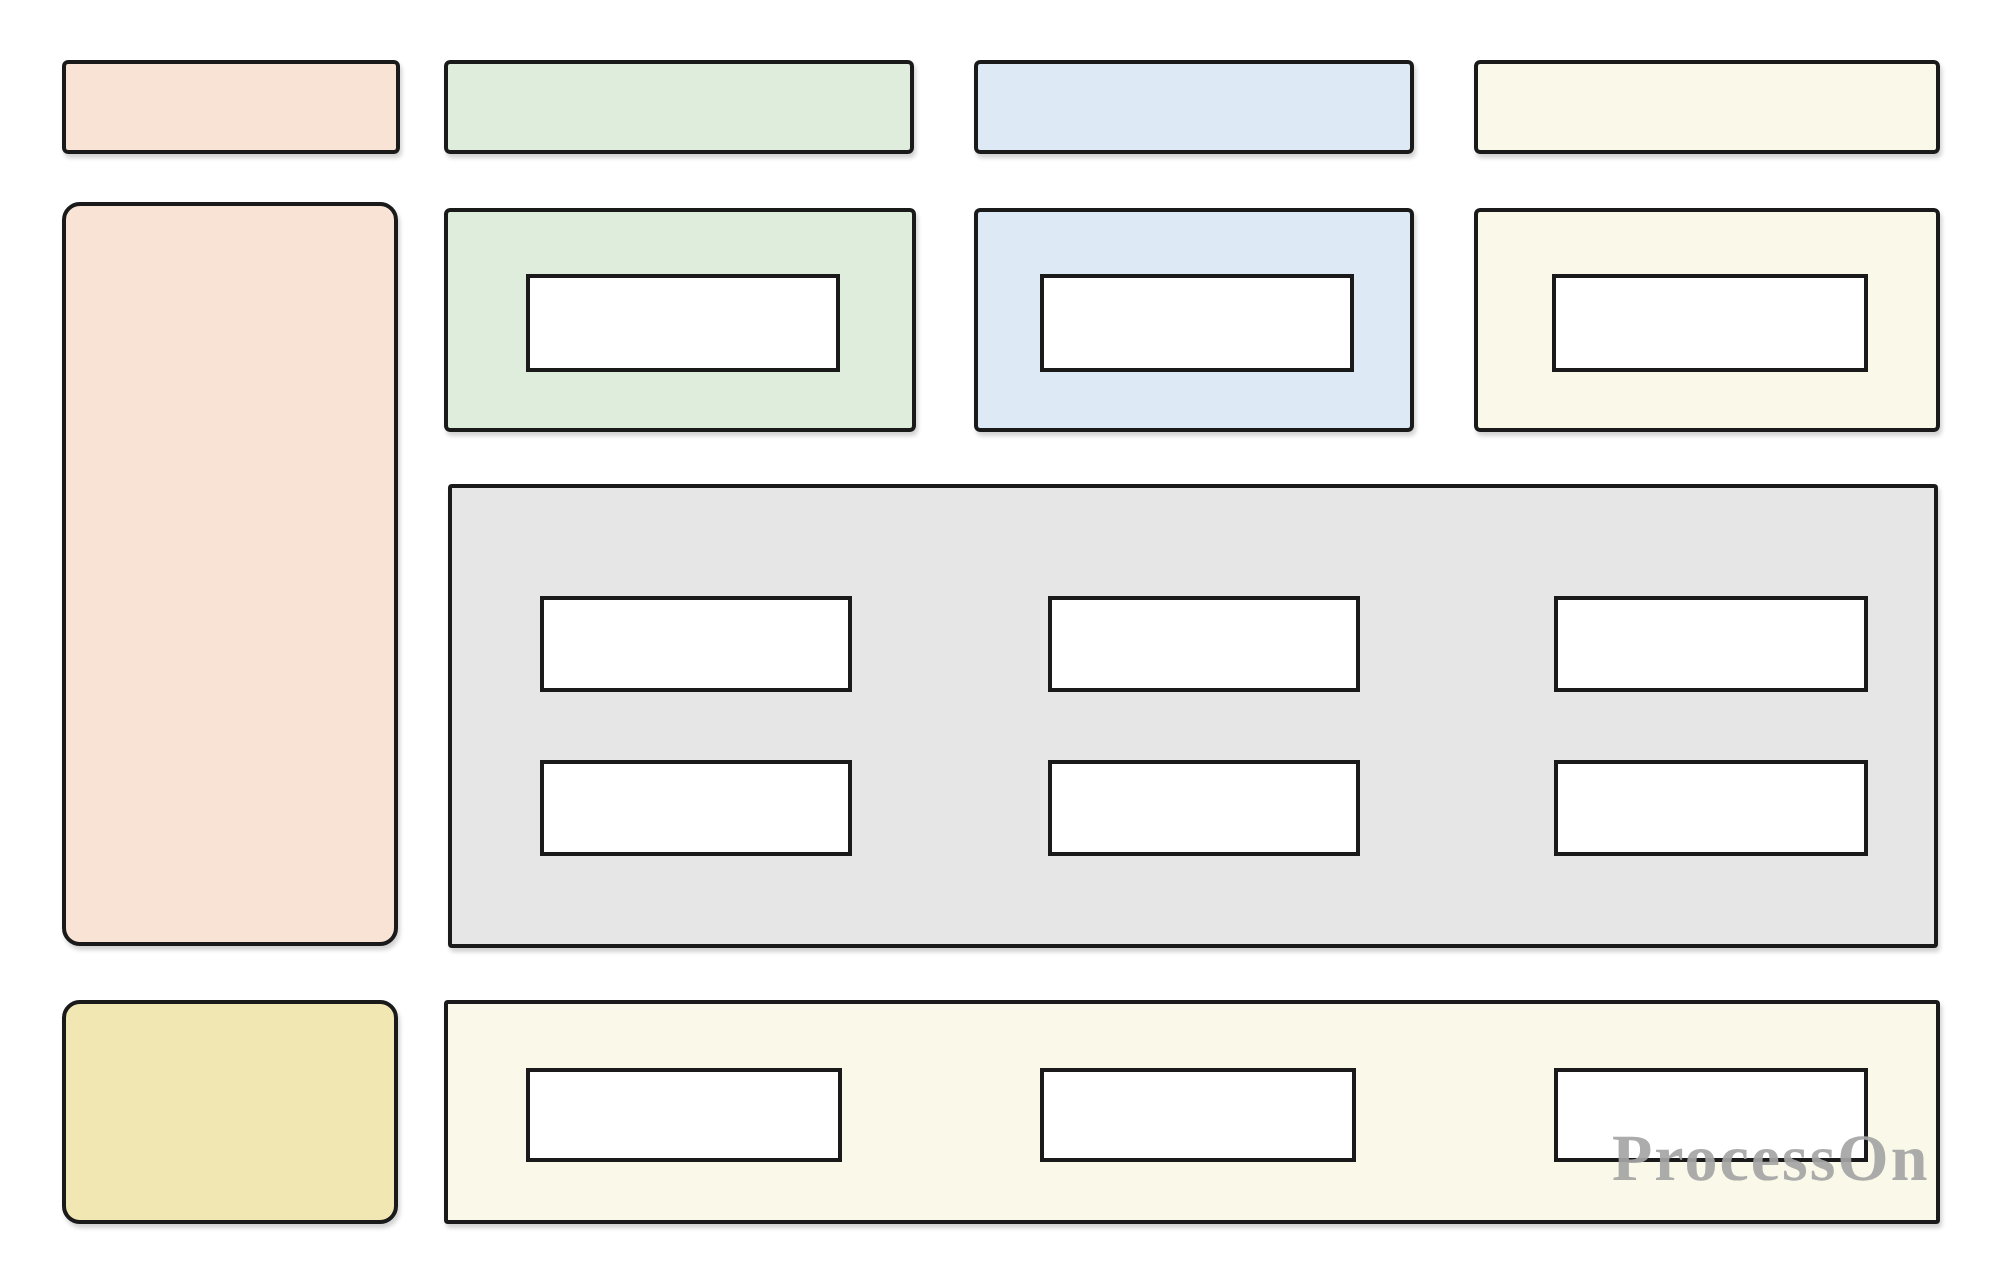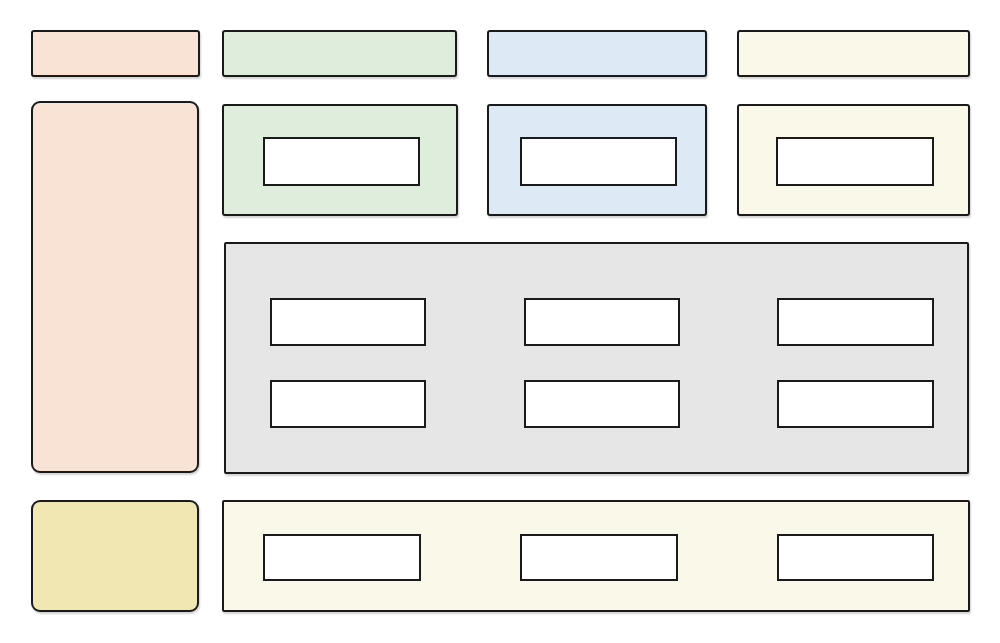--- a/index.html
+++ b/index.html
@@ -67,13 +67,14 @@
       <div class="slot" style="left: 31px; top: 31px; width: 157px; height: 49px; background: rgb(255, 255, 255); border-color: rgb(26, 26, 26);"></div>
     </div>
     <div class="shape" style="left: 222px; top: 104px; width: 236px; height: 112px; background: rgb(223, 238, 220); border-color: rgb(26, 26, 26); border-radius: 3px;">
       <div class="slot" style="left: 39px; top: 31px; width: 157px; height: 49px; background: rgb(255, 255, 255); border-color: rgb(26, 26, 26);"></div>
     </div>
     <div class="shape" style="left: 31px; top: 101px; width: 168px; height: 372px; background: rgb(248, 227, 213); border-color: rgb(26, 26, 26); border-radius: 9px;"></div>
     <div class="shape" style="left: 737px; top: 30px; width: 233px; height: 47px; background: rgb(249, 248, 233); border-color: rgb(26, 26, 26); border-radius: 3px;"></div>
     <div class="shape" style="left: 487px; top: 30px; width: 220px; height: 47px; background: rgb(221, 233, 244); border-color: rgb(26, 26, 26); border-radius: 3px;"></div>
     <div class="shape" style="left: 222px; top: 30px; width: 235px; height: 47px; background: rgb(223, 238, 220); border-color: rgb(26, 26, 26); border-radius: 3px;"></div>
     <div class="shape" style="left: 31px; top: 30px; width: 169px; height: 47px; background: rgb(248, 227, 213); border-color: rgb(26, 26, 26); border-radius: 3px;"></div>
+  <div class="watermark" style="color: rgb(165, 165, 165);">ProcessOn</div>
 </div>
 
 </body></html>

